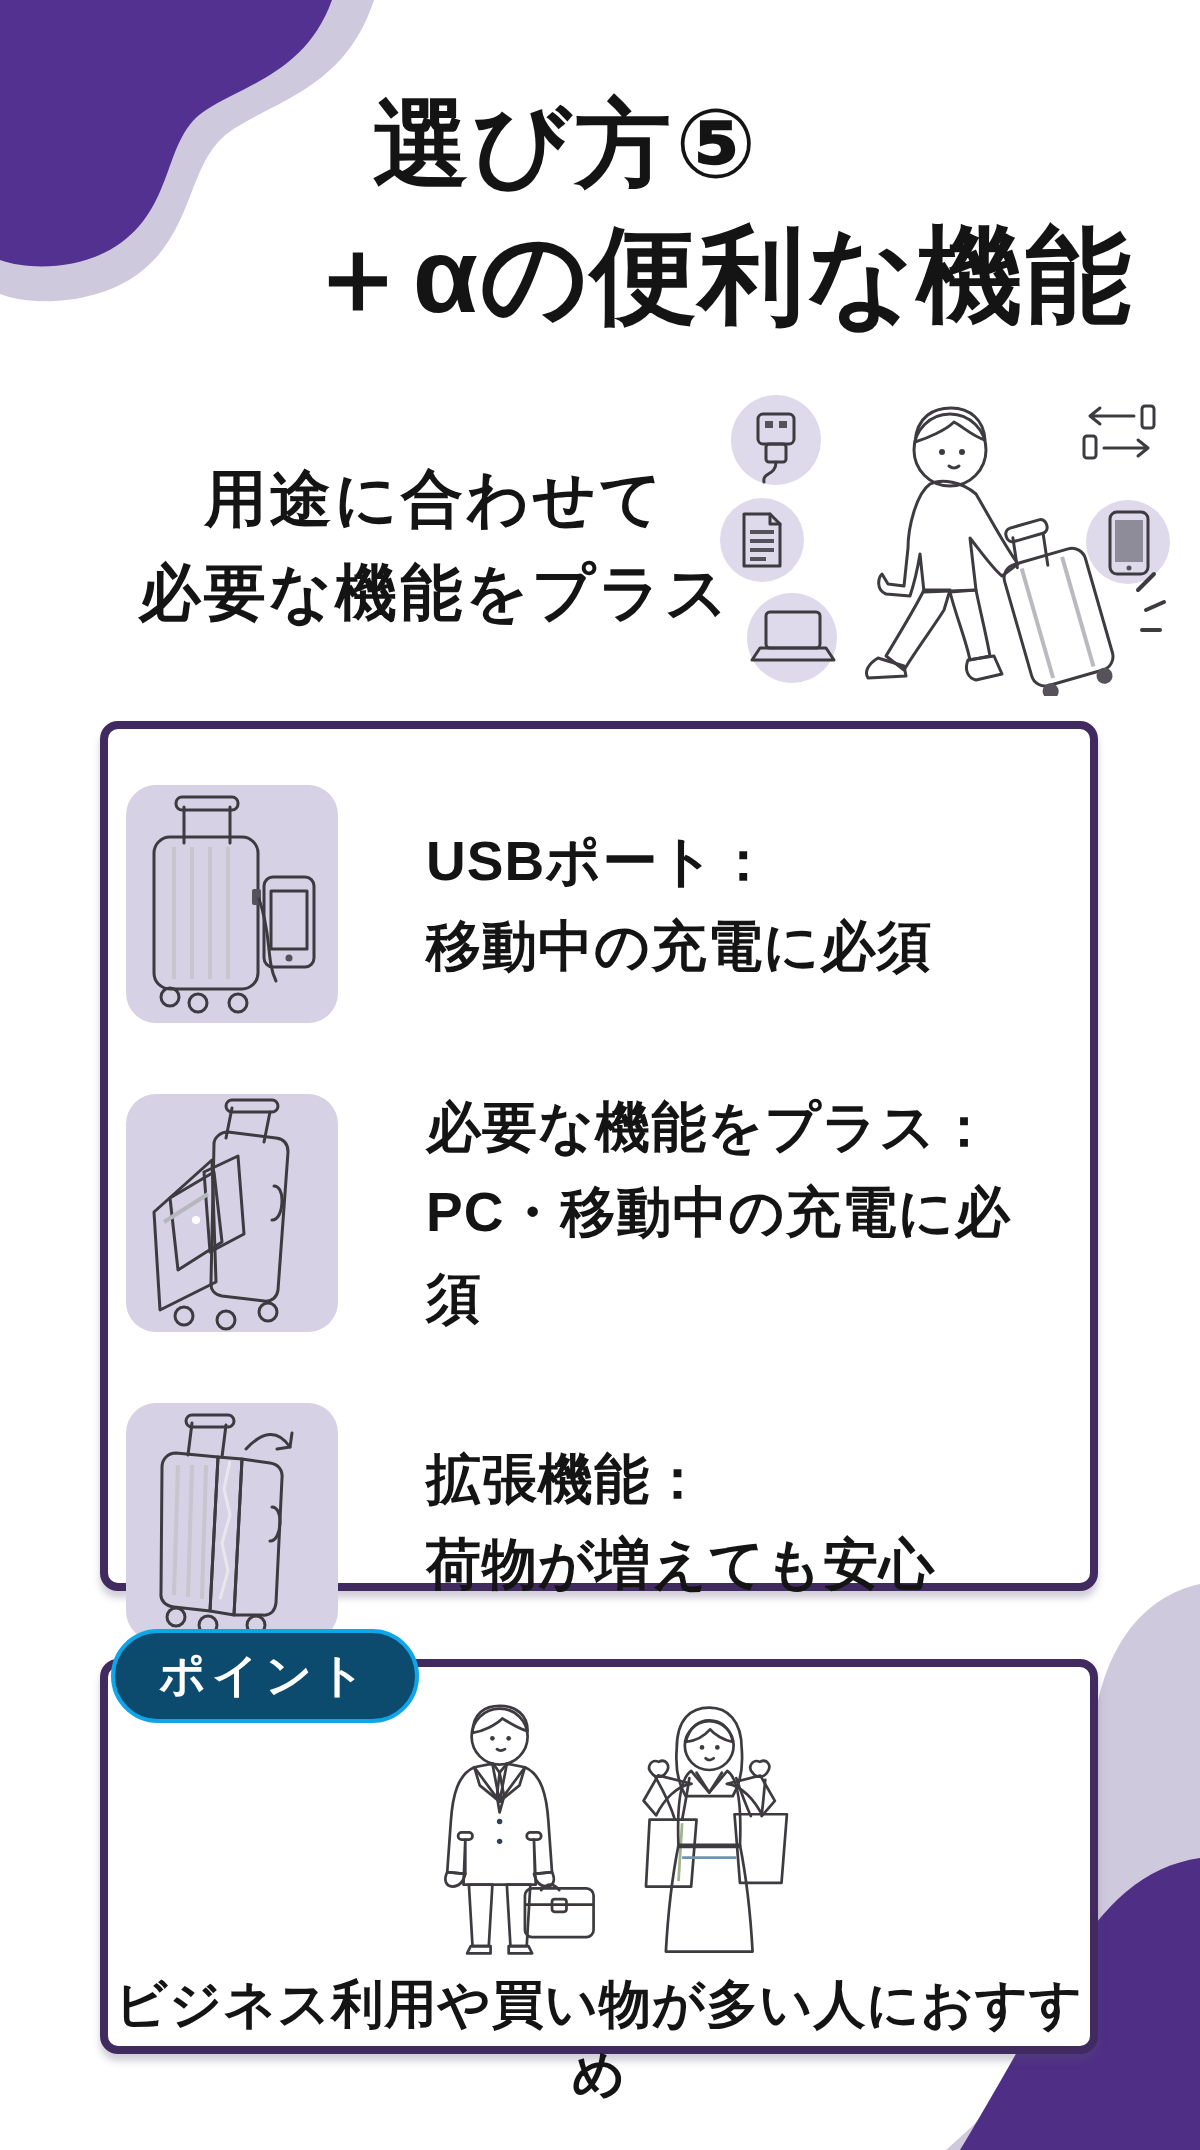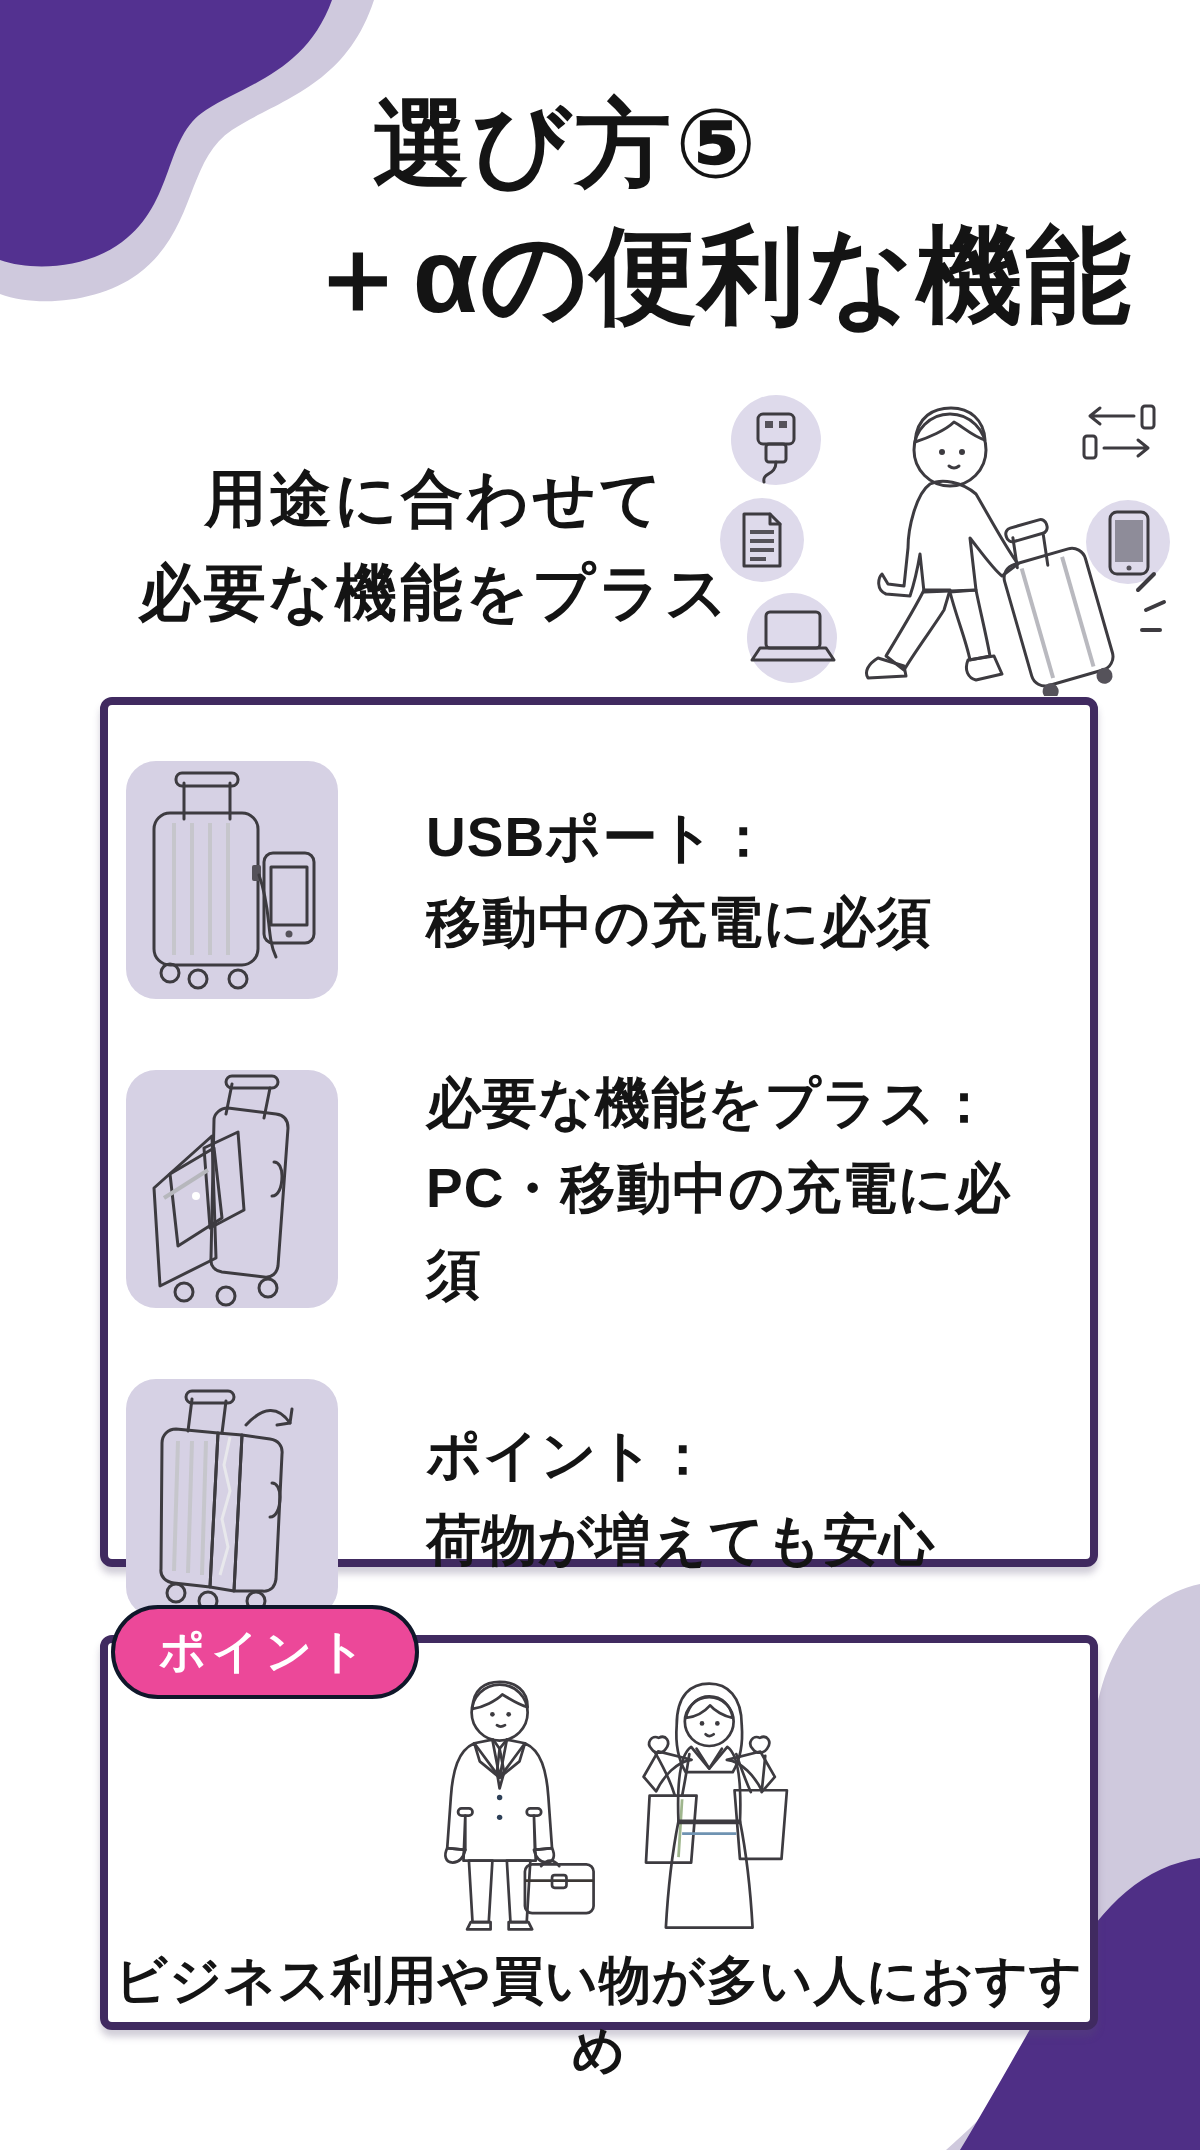--- a/index.html
+++ b/index.html
@@ -21,35 +21,36 @@
   .title-line1{font-size:96px;font-weight:900;letter-spacing:4px;line-height:1.0;}
   .title-line2{font-size:106px;font-weight:900;letter-spacing:2px;line-height:1.0;margin-top:30px;text-align:right;}
 
   
   .intro-text{left:105px;top:452px;width:660px;text-align:center;
     font-size:62px;font-weight:900;line-height:1.52;letter-spacing:3px;}
   .intro-illustration{left:718px;top:378px;}
 
   
   .card{
-    background:#ffffff;border:8px solid #402a60;border-radius:12px;
+    background:#ffffff;border:8px solid #402a60;border-radius:18px;
     box-shadow:0 7px 7px rgba(90,80,115,.28);
     box-sizing:border-box;
+    margin-top:24px;
   }
   #features-card{left:100px;top:697px;width:998px;height:870px;padding:56px 30px 0 18px;}
   .feature-row{display:flex;align-items:center;margin-bottom:62px;}
   .feature-thumb{
     width:212px;height:238px;flex:0 0 auto;border-radius:30px;
     background:#d6d1e4;display:flex;align-items:center;justify-content:center;
   }
   .feature-text{margin-left:88px;font-size:55px;font-weight:900;line-height:1.55;letter-spacing:1px;}
 
   #point-card{left:100px;top:1635px;width:998px;height:395px;}
   #point-badge{
-    left:3px;top:-38px;background:#ec4899;border:4px solid #0f172a;
+    left:3px;top:-38px;background:#0c4a6e;border:4px solid #0ea5e9;
     color:#ffffff;font-size:46px;font-weight:900;letter-spacing:6px;
     padding:12px 44px;border-radius:50px;
   }
   .point-illustration{left:50%;top:28px;transform:translateX(-50%);}
   .point-text{left:0;top:303px;width:100%;text-align:center;
     font-size:52px;font-weight:900;letter-spacing:1px;}
 
   .stroke{fill:none;stroke:#3d3b40;stroke-width:3;stroke-linecap:round;stroke-linejoin:round;}
 </style>
 </head>
@@ -216,21 +217,21 @@
         <path d="M104,58 L98,86 L104,112 L96,140 L102,168 L94,196" stroke="#e8e8ec" stroke-width="3" fill="none"></path>
 
         <path d="M116,56 L144,60 C152,61 157,67 156,75 L150,200 C149,208 144,213 136,212 L108,212 Z" fill="#e2e2e6" class="stroke"></path>
         <path d="M146,104 C151,104 154,110 154,118 C154,130 150,138 144,138" class="stroke"></path>
         <circle cx="50" cy="214" r="9" fill="#d9d9de" class="stroke"></circle>
         <circle cx="82" cy="222" r="9" fill="#d9d9de" class="stroke"></circle>
         <circle cx="130" cy="222" r="9" fill="#d9d9de" class="stroke"></circle>
       </svg>
     </div>
     <div class="feature-text">
-      <div>ポイント：</div>
+      <div>拡張機能：</div>
       <div>荷物が増えても安心</div>
     </div>
   </div>
 
 </div>
 
 <div id="point-card" class="abs card">
   <div id="point-badge" class="abs">ポイント</div>
 
   <svg class="abs point-illustration" width="470" height="262" viewBox="0 0 520 290">

